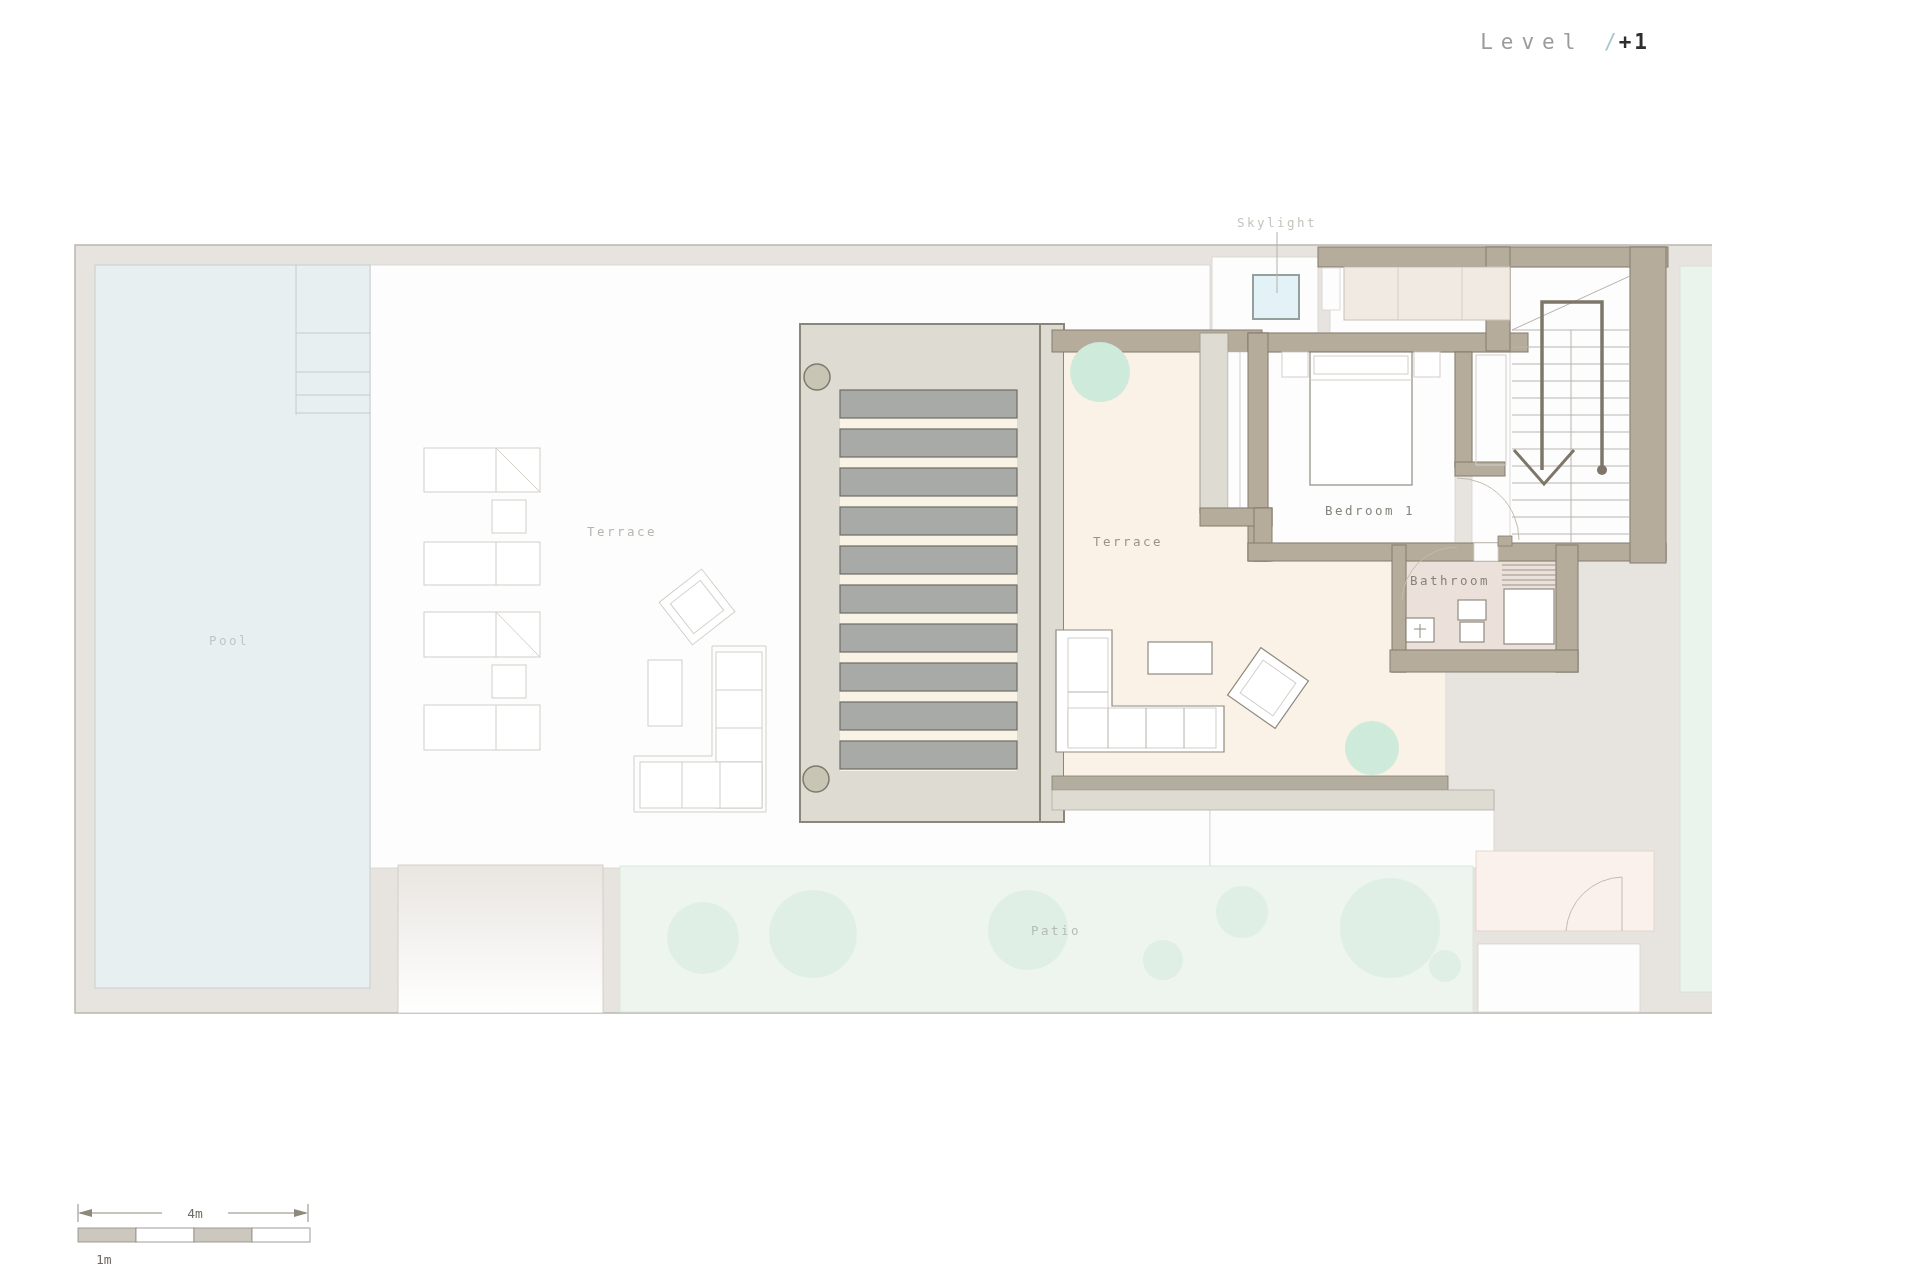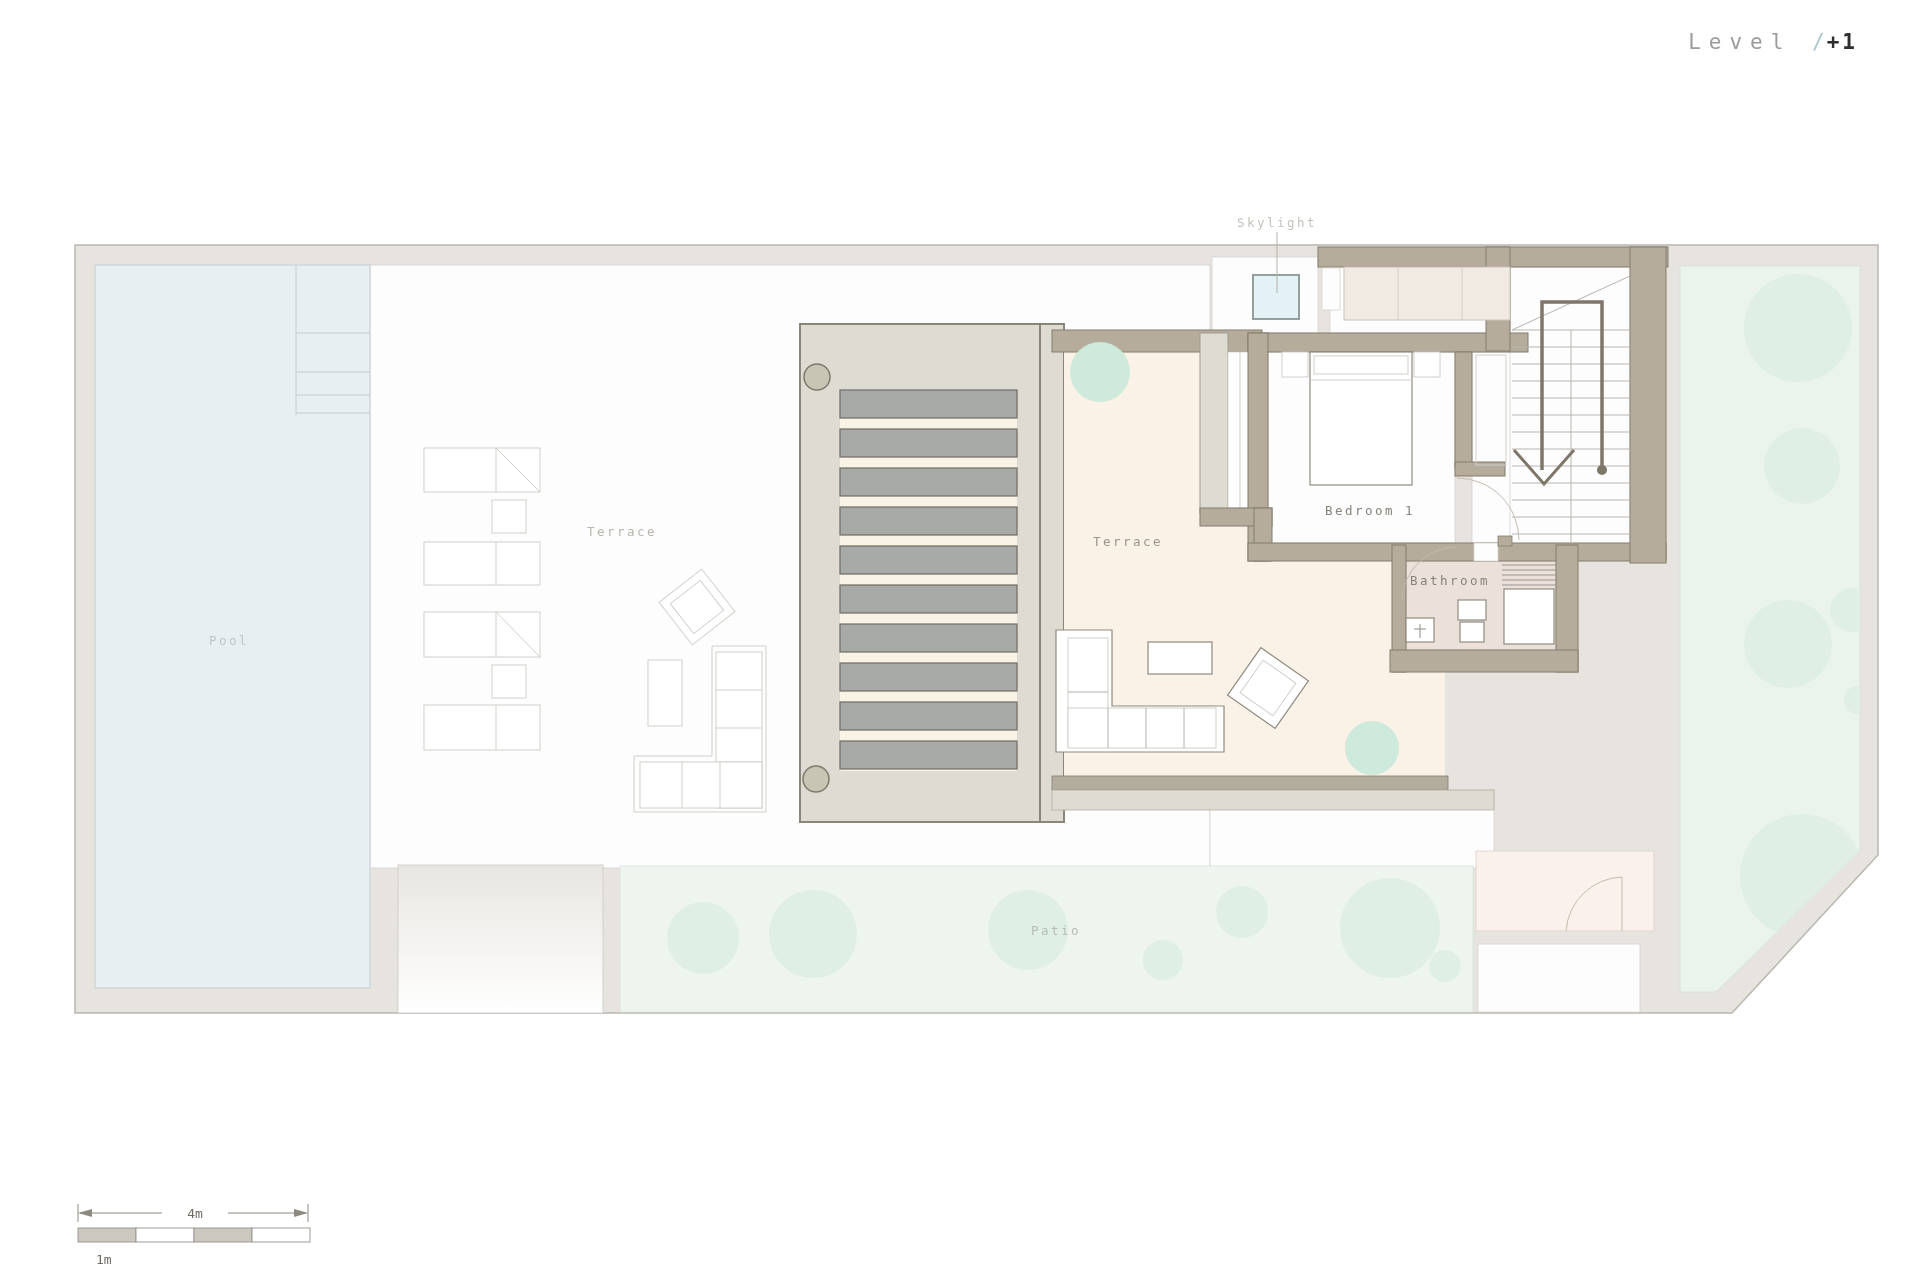--- a/index.html
+++ b/index.html
@@ -1,16 +1,16 @@
 <!DOCTYPE html>
 <html style="--boundary: #e7e4df; --wall: #b5ac9c; --wall-line: #847d6e; --pool-blue: #e8eff1; --cream: #faf1e7; --pergola: #dedbd3; --slat: #a8aaa7; --slat-gap: #f8f3e4; --patio-green: #edf5ee; --garden-green: #eaf4ed; --tree-green: #e0efe5; --plant-green: #cdeadb; --bath-floor: #ece1da; --pink-room: #faf1ec; --skylight-blue: #e2f2f6; --white: #fdfdfd; --title-gray: #9b9b9b; --title-accent: #a9c7cf; --title-dark: #2e2e2e;"><head>
 <meta charset="utf-8">
 <style>
   html,body{margin:0;padding:0;background:#ffffff;}
-  #stage{position:relative;width:1920px;height:1280px;background:#ffffff;overflow:hidden;
+  #stage{position:relative;width:1712px;height:1280px;background:#ffffff;overflow:hidden;
          font-family:"DejaVu Sans Mono","Liberation Mono",monospace;}
   svg{position:absolute;left:0;top:0;}
   
   .f-boundary{fill:var(--boundary);stroke:#bab7b0;stroke-width:1.5;}
   .f-white{fill:var(--white);stroke:#d6d3cd;stroke-width:0.8;}
   .f-pool{fill:var(--pool-blue);stroke:#c5ced2;stroke-width:1;}
   .f-cream{fill:var(--cream);}
   .f-pergola{fill:var(--pergola);stroke:#8a867a;stroke-width:2;}
   .f-patio{fill:var(--patio-green);stroke:#d9e4da;stroke-width:0.8;}
   .f-garden{fill:var(--garden-green);stroke:#d5ded6;stroke-width:0.8;}

